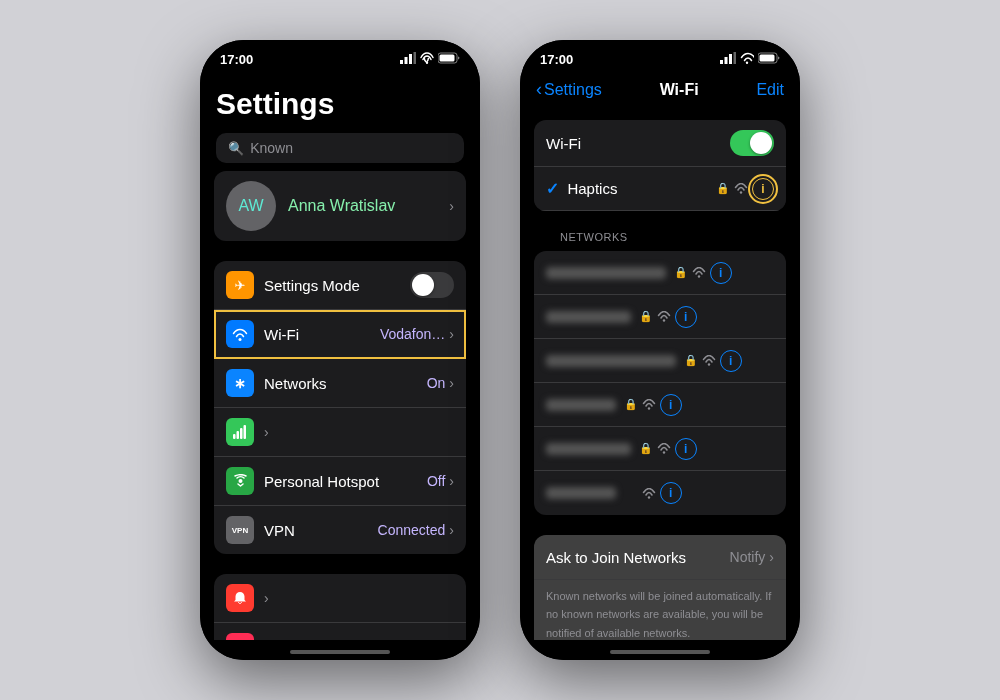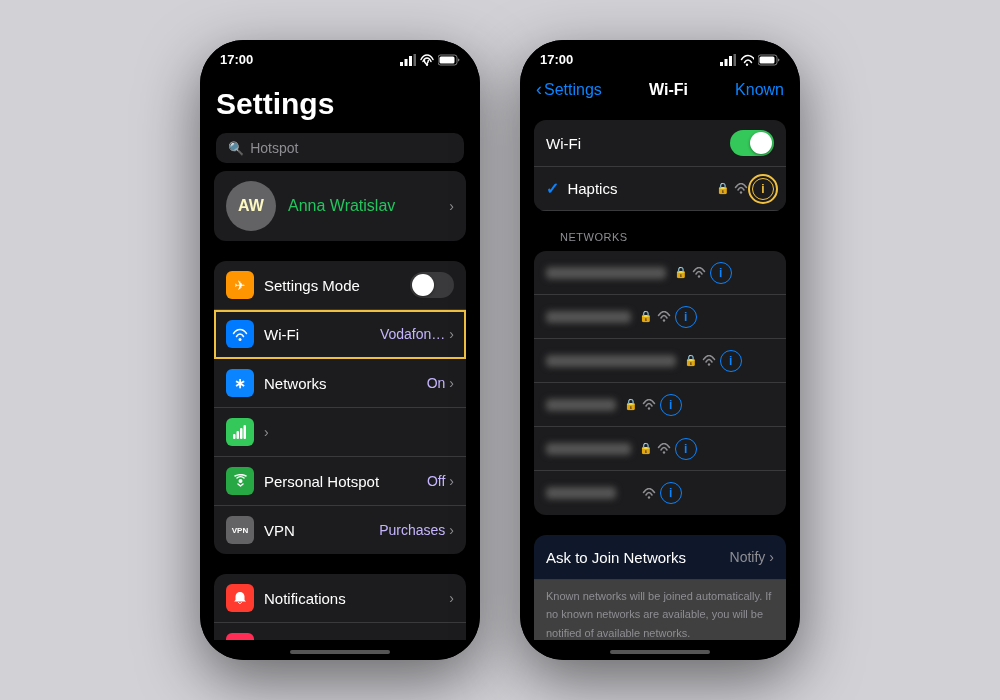--- a/index.html
+++ b/index.html
@@ -31,21 +31,21 @@
       border-radius: 44px;
       overflow: hidden;
       display: flex;
       flex-direction: column;
     }
 
     
     .status-bar {
       display: flex;
       justify-content: space-between;
-      align-items: center;
+      align-items: flex-start;
       padding: 12px 20px 4px;
       background: #000;
       flex-shrink: 0;
     }
 
     .status-time {
       font-size: 13px;
       font-weight: 600;
       color: #fff;
     }
@@ -207,33 +207,33 @@
     }
 
     .avatar {
       width: 50px;
       height: 50px;
       border-radius: 25px;
       background: #636366;
       display: flex;
       align-items: center;
       justify-content: center;
-      color: #fef9c3;
+      color: #5eead4;
       font-size: 16px;
-      font-weight: 700;
+      font-weight: 400;
       margin-right: 12px;
       flex-shrink: 0;
     }
 
     .profile-info {
       flex: 1;
     }
 
     .profile-name {
-      color: #22c55e;
+      color: #86efac;
       font-size: 16px;
       font-weight: 500;
     }
 
     .profile-sub {
       color: #8e8e93;
       font-size: 12px;
       line-height: 1.3;
     }
 
@@ -411,21 +411,21 @@
 
     
     .join-section {
       margin: 20px 14px 0;
     }
 
     .join-row {
       display: flex;
       align-items: center;
       padding: 10px 12px;
-      background: #0f172a;
+      background: #404040;
       border-radius: 12px 12px 0 0;
       min-height: 44px;
     }
 
     .join-label {
       flex: 1;
       color: #fff;
       font-size: 15px;
     }
 
@@ -487,21 +487,21 @@
           <path d="M20 4.5 L20 7.5 C20.9 7.1 21.5 6.3 21.5 5.9 C21.5 5.2 20.9 4.8 20 4.5Z" fill="white" opacity="0.5"></path>
         </svg>
       </div>
     </div>
 
     <div class="screen-content">
       <div class="settings-header">
         <div class="settings-title">Settings</div>
         <div class="search-bar">
           <span class="search-icon-gray">🔍</span>
-          <span class="search-text">Hotspot</span>
+          <span class="search-text">Known</span>
         </div>
       </div>
 
       <div class="profile-row">
         <div class="avatar">
           <span>AW</span>
         </div>
         <div class="profile-info">
           <div class="profile-name">Anna Wratislav</div>
         </div>
@@ -567,38 +567,37 @@
             <span class="row-label">Personal Hotspot</span>
             <span class="row-value">Off</span>
             <span class="row-chevron row-chevron-white">›</span>
           </div>
 
           <div class="settings-row">
             <div class="row-icon icon-gray">
               <span style="color:white; font-size:8px; font-weight:700;">VPN</span>
             </div>
             <span class="row-label">VPN</span>
-            <span class="row-value">Purchases</span>
+            <span class="row-value">Connected</span>
             <span class="row-chevron row-chevron-white">›</span>
           </div>
 
         </div>
       </div>
 
       <div class="settings-section">
         <div class="settings-section-inner">
 
           <div class="settings-row">
             <div class="row-icon icon-red">
               <svg width="14" height="14" viewBox="0 0 14 14">
                 <path d="M7 1 C4.5 1 2.5 3 2.5 5.5 L2.5 9 L1 10.5 L13 10.5 L11.5 9 L11.5 5.5 C11.5 3 9.5 1 7 1Z" fill="white"></path>
                 <path d="M5.5 11 C5.5 11.8 6.2 12.5 7 12.5 C7.8 12.5 8.5 11.8 8.5 11" stroke="white" stroke-width="1" fill="none"></path>
               </svg>
             </div>
-            <span class="row-label">Notifications</span>
             <span class="row-chevron row-chevron-white">›</span>
           </div>
 
           <div class="settings-row">
             <div class="row-icon icon-pink">
               
             </div>
             <span class="row-label">Sounds &amp; Haptics</span>
             <span class="row-chevron row-chevron-white">›</span>
           </div>
@@ -639,21 +638,21 @@
         </svg>
       </div>
     </div>
 
     <div class="wifi-nav">
       <div class="nav-back">
         <span style="font-size:18px;">‹</span>
         <span>Settings</span>
       </div>
       <span class="nav-title">Wi-Fi</span>
-      <span class="nav-edit">Known</span>
+      <span class="nav-edit">Edit</span>
     </div>
 
     <div class="wifi-screen">
 
       <div class="wifi-main-section">
         <div class="settings-section-inner">
 
           <div class="settings-row">
             <span class="row-label">Wi-Fi</span>
             <div class="toggle on">

